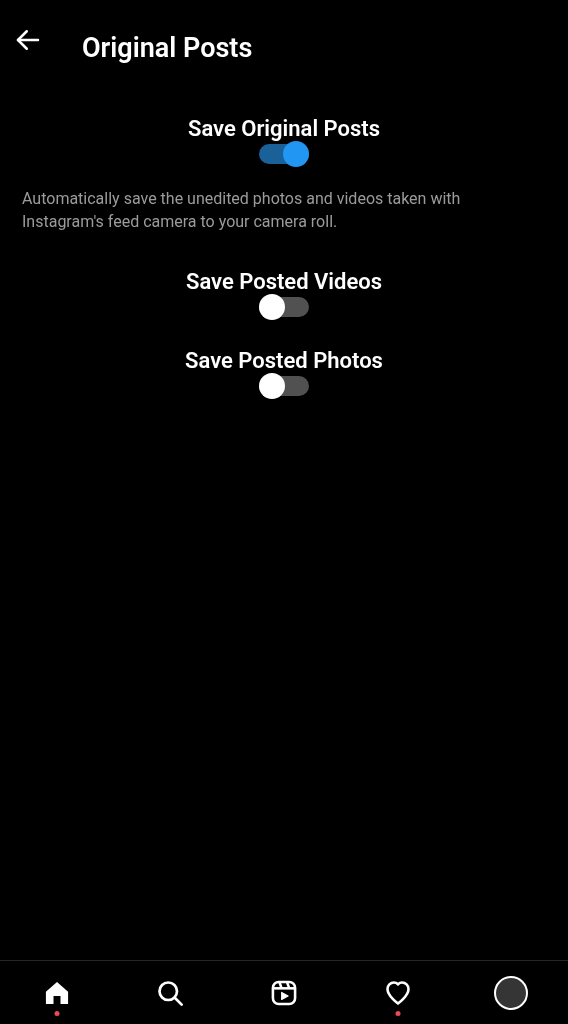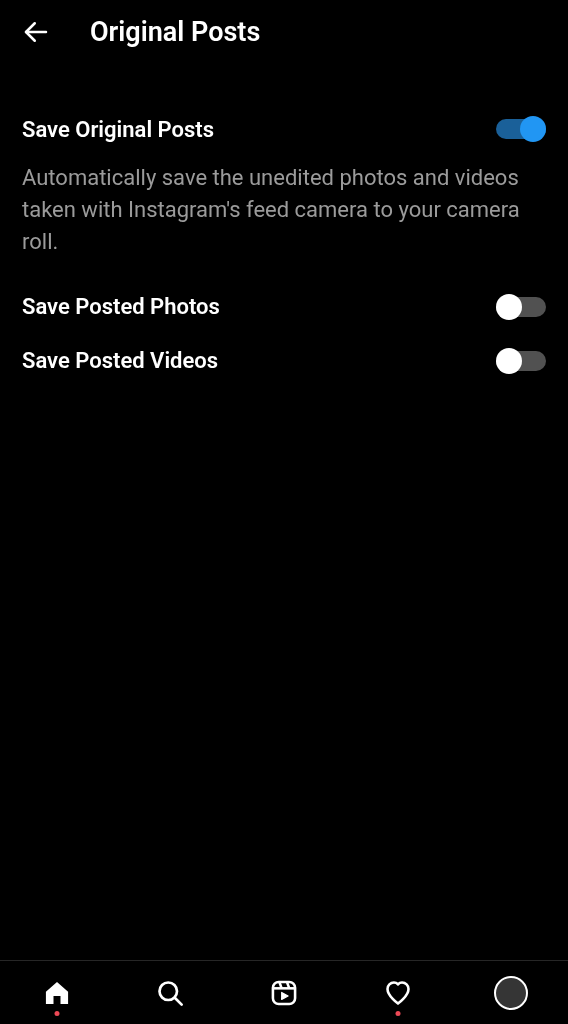--- a/index.html
+++ b/index.html
@@ -11,23 +11,23 @@
       width: 568px;
       height: 1024px;
       background: #000000;
       color: #ffffff;
       font-family: -apple-system, BlinkMacSystemFont, "Segoe UI", Roboto, Helvetica, Arial, sans-serif;
       position: relative;
       overflow: hidden;
     }
     .header {
       display: flex;
-      align-items: center;
+      align-items: flex-end;
       height: 64px;
-      padding: 0 12px;
+      padding: 0 4px;
     }
     .back-icon {
       width: 48px;
       height: 48px;
       display: flex;
       align-items: center;
       justify-content: center;
       cursor: pointer;
     }
     .page-title {
@@ -36,28 +36,29 @@
       margin-left: 30px;
     }
     .content {
       padding: 38px 22px 0 22px;
     }
     .setting-row {
       display: flex;
       align-items: center;
       justify-content: space-between;
       padding: 14px 0;
+      flex-direction: column;
     }
     .setting-label {
       font-size: 22px;
       font-weight: 600;
       color: #ffffff;
     }
     .desc {
-      font-size: 22px;
+      font-size: 16px;
       line-height: 1.45;
       color: #9b9b9b;
       padding: 6px 0 22px 0;
     }
     .toggle {
       position: relative;
       width: 50px;
       height: 26px;
       cursor: pointer;
     }
@@ -143,29 +144,29 @@
   <div class="setting-row">
     <div class="setting-label">Save Original Posts</div>
     <div class="toggle on">
       <div class="toggle-track"></div>
       <div class="toggle-knob"></div>
     </div>
   </div>
   <div class="desc">Automatically save the unedited photos and videos taken with Instagram's feed camera to your camera roll.</div>
 
   <div class="setting-row">
-    <div class="setting-label">Save Posted Photos</div>
+    <div class="setting-label">Save Posted Videos</div>
     <div class="toggle">
       <div class="toggle-track"></div>
       <div class="toggle-knob"></div>
     </div>
   </div>
 
   <div class="setting-row">
-    <div class="setting-label">Save Posted Videos</div>
+    <div class="setting-label">Save Posted Photos</div>
     <div class="toggle">
       <div class="toggle-track"></div>
       <div class="toggle-knob"></div>
     </div>
   </div>
 
 </div>
 
 <div class="nav-bar">
   <div class="nav-item">

